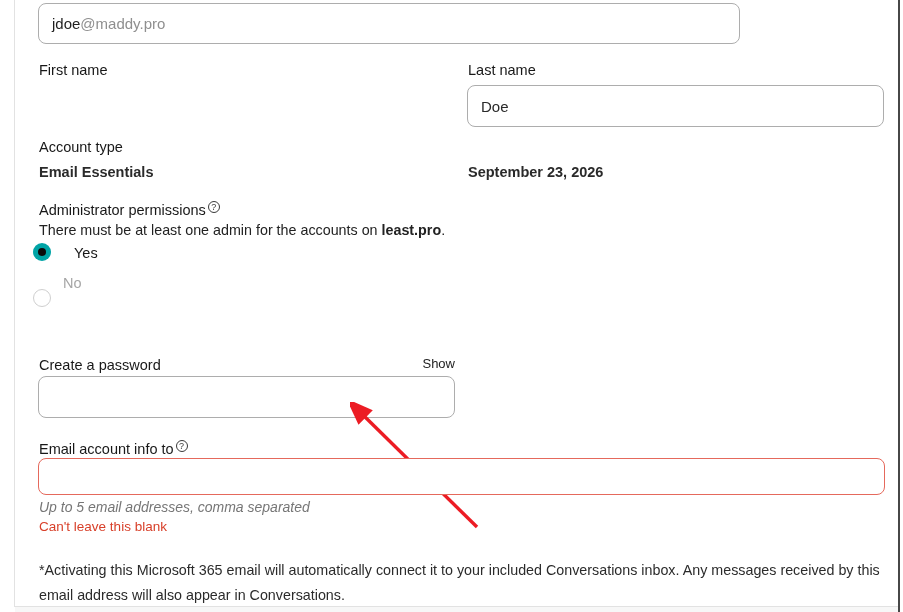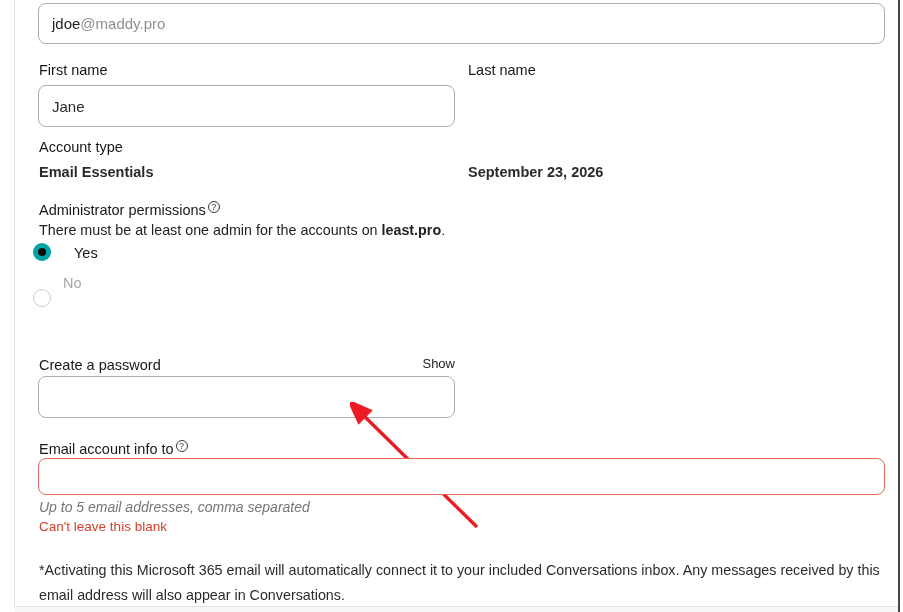--- a/index.html
+++ b/index.html
@@ -14,21 +14,21 @@
   .abs { position:absolute; }
   .label { font-size:14.5px; color:#181818; }
   .value { font-size:14.5px; color:#2a2a2a;font-weight:bold; }
 
   .text-input {
     position:absolute; height:42px; border:1px solid var(--input-border,#adadad); border-radius:8px;
     background:#fff; font-family:"Liberation Sans", sans-serif; font-size:15px; color:#2a2a2a;
     padding:0 13px; outline:none; width:417px;
   }
   .email-field {
-    position:absolute; left:38px; top:3px; width:847px; height:41px;
+    position:absolute; left:38px; top:3px; width:702px; height:41px;
     border:1px solid var(--input-border,#adadad); border-radius:8px; background:#fff;
     display:flex; align-items:center; padding:0 13px; font-size:15px; cursor:text;text-align:center;
   }
   .email-user { color:#1f1f1f; }
   .email-domain { color:#8f8f8f; }
 
   .info-icon {
     display:inline-block; width:12px; height:12px; border:1px solid #3a3a3a; border-radius:50%;
     font-size:9px; line-height:11px; text-align:center; vertical-align:5px; margin-left:2px;
     color:#3a3a3a; cursor:pointer;
@@ -59,23 +59,23 @@
   <div class="panel-left-border"></div>
   <div class="panel-right-border"></div>
   <div class="footer-edge"></div>
 
   <div class="email-field">
     <span class="email-user">jdoe</span>
     <span class="email-domain">@maddy.pro</span>
   </div>
 
   <div class="abs label" style="left:39px; top:62px;">First name</div>
-  <input class="text-input" style="left: 38px; top: 85px;" value="Jane">
 
   <div class="abs label" style="left:468px; top:62px;">Last name</div>
+  <input class="text-input" style="left: 467px; top: 85px;" value="Doe">
 
   <div class="abs label" style="left:39px; top:139px;">Account type</div>
   <div class="abs value" style="left:39px; top:164px;">Email Essentials</div>
 
   <div class="abs value" style="left:468px; top:164px;">September 23, 2026</div>
 
   <div class="abs label" style="left:39px; top:201px;">
     <span>Administrator permissions</span><span class="info-icon">?</span>
   </div>
   <div class="abs" style="left:39px; top:222px; font-size:14.3px; color:#222;">

